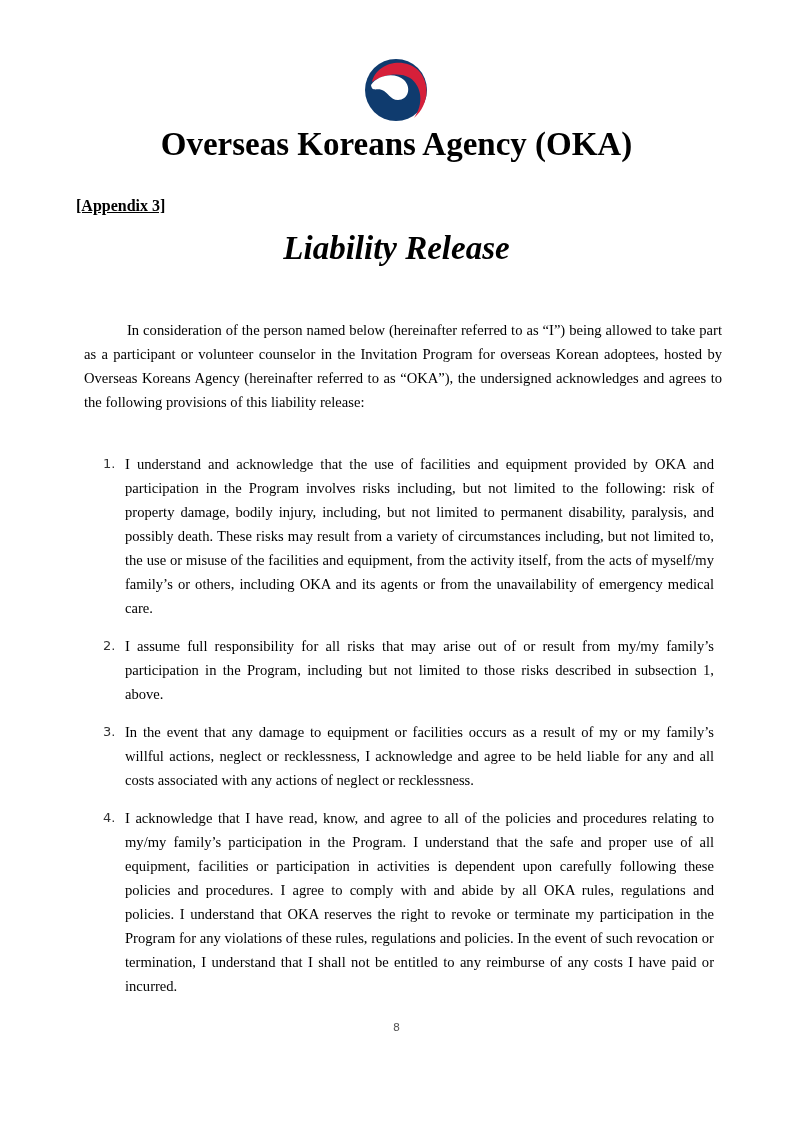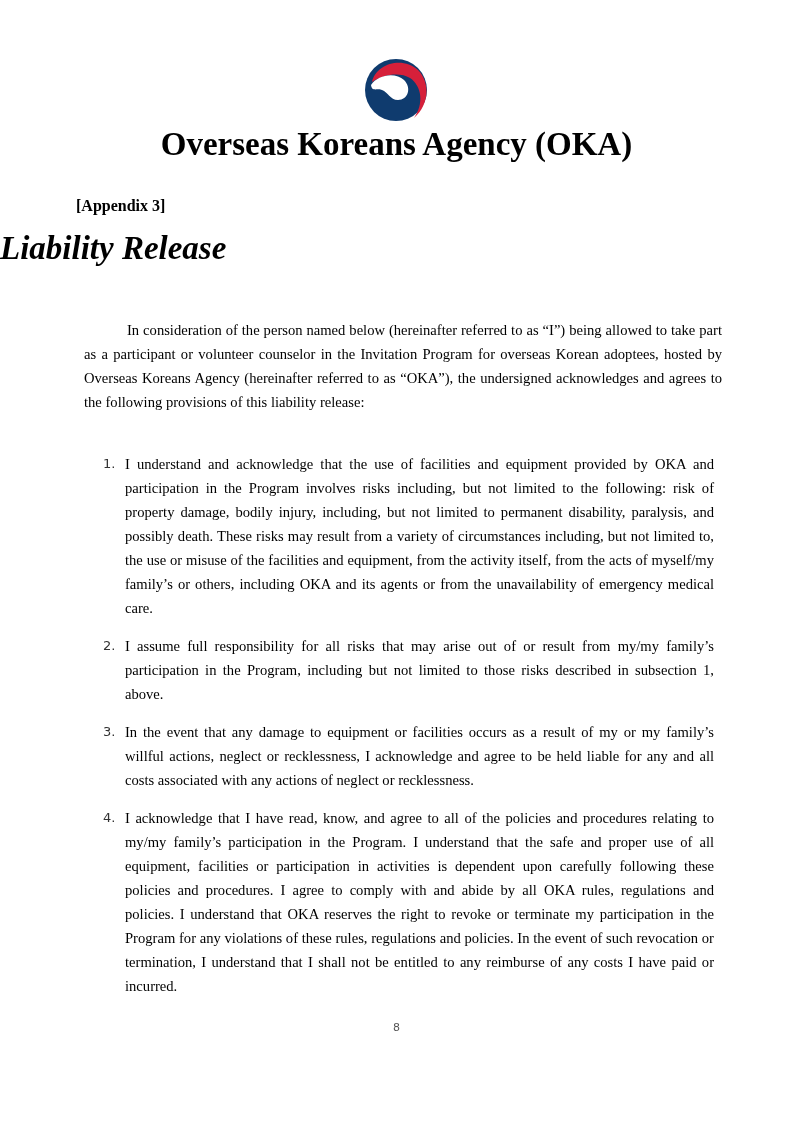--- a/index.html
+++ b/index.html
@@ -1,20 +1,20 @@
 <!DOCTYPE html>
 <html><head>
   <meta charset="utf-8">
   <style>
     html, body { margin: 0; padding: 0; background: #ffffff; }
     body { width: 793px; height: 1121px; position: relative; overflow: hidden; color: #000; font-family: "Liberation Serif", serif; }
     .logo { position: absolute; left: 358px; top: 52px; width: 80px; height: 74px; }
     .agency-title { position: absolute; left: 0; width: 793px; top: 122px; text-align: center; font-weight: bold; font-size: 33px; line-height: 44px; margin: 0; }
-    .appendix { position: absolute; left: 76px; top: 197px; font-weight: bold; font-size: 16px; margin: 0; }
-    .doc-title { position: absolute; left: 0; width: 793px; top: 226px; text-align: left; font-weight: bold; font-style: italic; font-size: 33px; line-height: 44px; margin: 0; }
+    .appendix { position: absolute; left: 76px; top: 197px; font-weight: bold; font-size: 16px; margin: 0; text-decoration: underline; }
+    .doc-title { position: absolute; left: 0; width: 793px; top: 226px; text-align: center; font-weight: bold; font-style: italic; font-size: 33px; line-height: 44px; margin: 0; }
     .intro { position: absolute; left: 76px; width: 638px; top: 310px; font-size: 14.6px; line-height: 24px; text-align: justify; text-indent: 43px; margin: 8px; }
     .provisions { position: absolute; left: 0; top: 452px; width: 793px; margin: 0; padding: 0; list-style: none; }
     .provision { position: relative; margin: 0 0 14px 0; padding-left: 125px; width: 589px; font-size: 14.6px; line-height: 24px; text-align: justify; }
     .prov-num { position: absolute; left: 103px; top: 0; font-family: "DejaVu Sans", sans-serif; font-size: 13px; color: #333; }
     .page-number { position: absolute; left: 0; width: 793px; top: 1021px; text-align: center; font-family: "DejaVu Sans", sans-serif; font-size: 11px; color: #555; }
   </style>
 </head>
 <body>
 
 <div class="logo">

